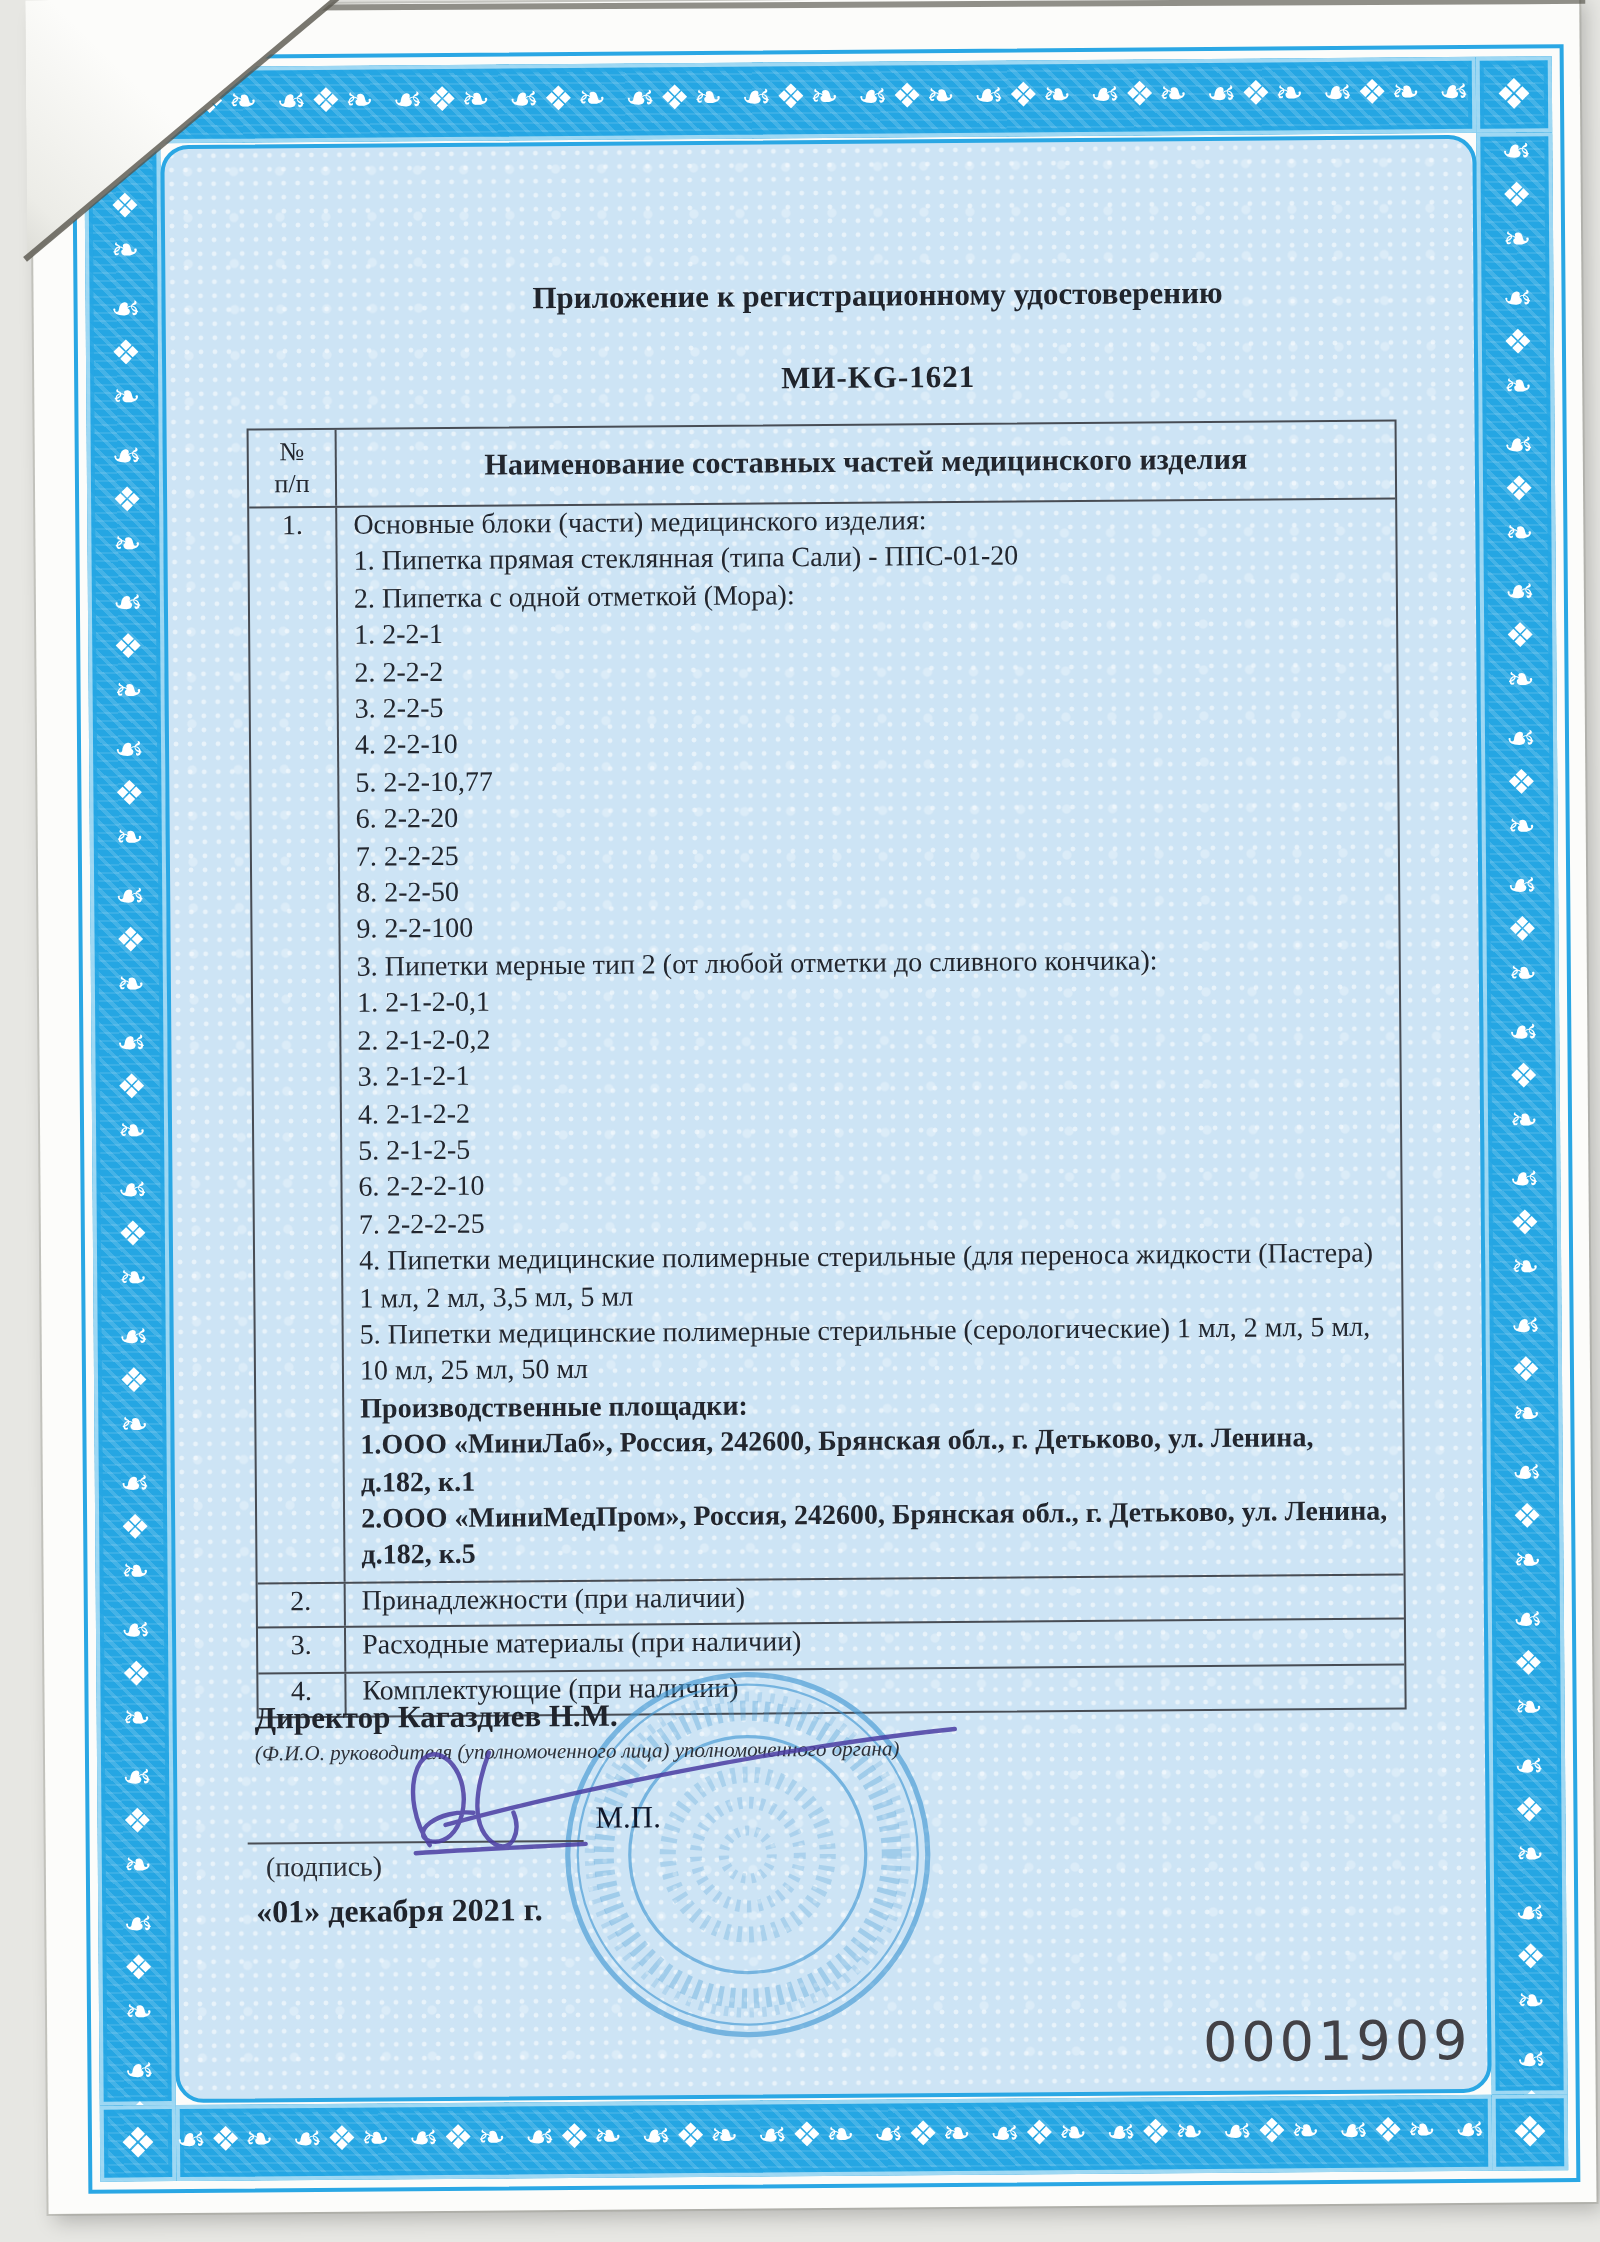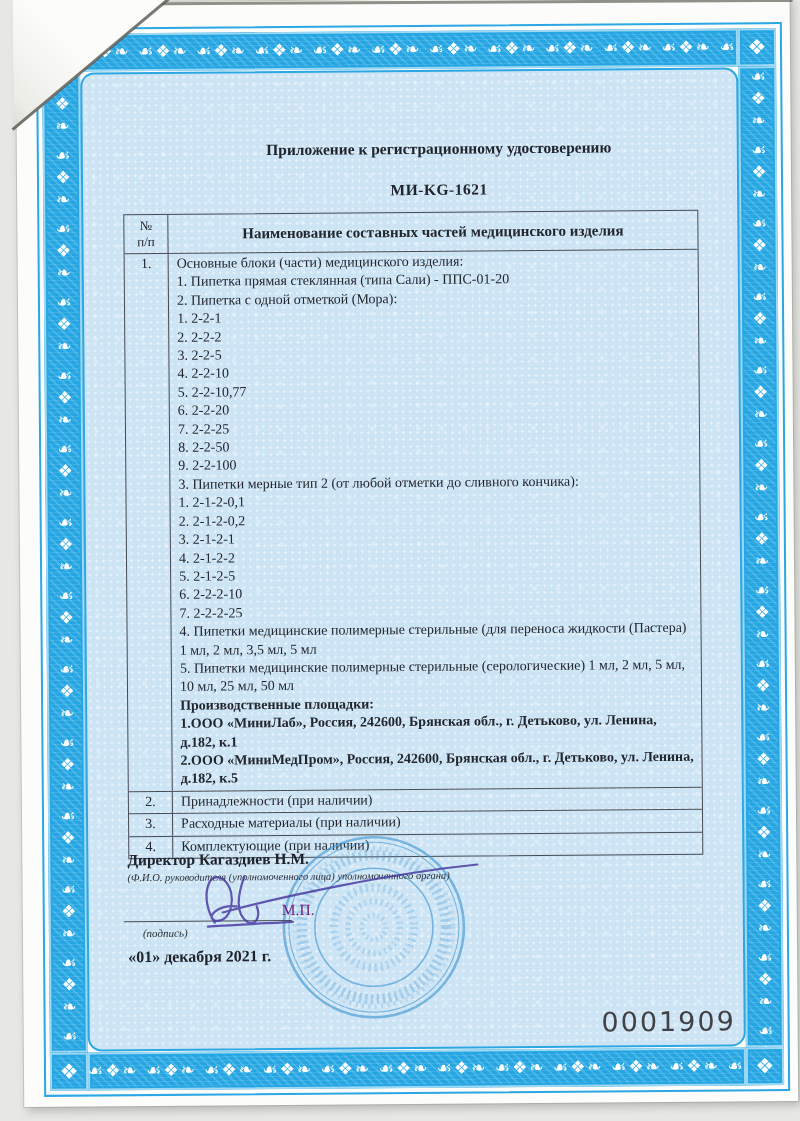--- a/index.html
+++ b/index.html
@@ -85,22 +85,22 @@
   }
   .cell { flex:1; padding:1px 6px 2px 8px; }
   .t-row { display:flex; border-top:1.4px solid #474c54; }
   .line { margin:0; }
   .b { font-weight:bold; }
 
   
   .director { position:absolute; left:105px; top:849px; font-weight:bold; font-size:15.5px; color:#20242c; z-index:3; }
   .dir-caption { position:absolute; left:105px; top:870px; font-style:italic; font-size:10.5px; color:#2c3038; z-index:3; }
   .sig-line { position:absolute; left:101px; top:901px; width:168px; height:19px; border-bottom:1.4px solid #4a4e55; z-index:3; }
-  .sig-caption { position:absolute; left:120px; top:925px; font-style:italic; font-size:11px; color:#2c3038; z-index:4; }
-  .mp { position:absolute; left:259px; top:900px; font-size:15.5px; color:#701a75; z-index:3; }
+  .sig-caption { position:absolute; left:110px; top:925px; font-size:14px; color:#2c3038; z-index:4; }
+  .mp { position:absolute; left:275px; top:900px; font-size:15.5px; color:#0f172a; z-index:3; }
   .date-line { position:absolute; left:105px; top:946px; font-weight:bold; font-size:16px; color:#20242c; z-index:3; }
 
   .stamp { position:absolute; left:256px; top:832px; z-index:2; opacity:.62; }
   .signature { position:absolute; left:130px; top:853px; z-index:4; }
 
   .serial {
     position:absolute; left:545px; top:1008px; width:200px; text-align:center;
     font-family:"DejaVu Sans", sans-serif; font-size:27px; letter-spacing:2px;
     color:#424146; z-index:3;
   }

